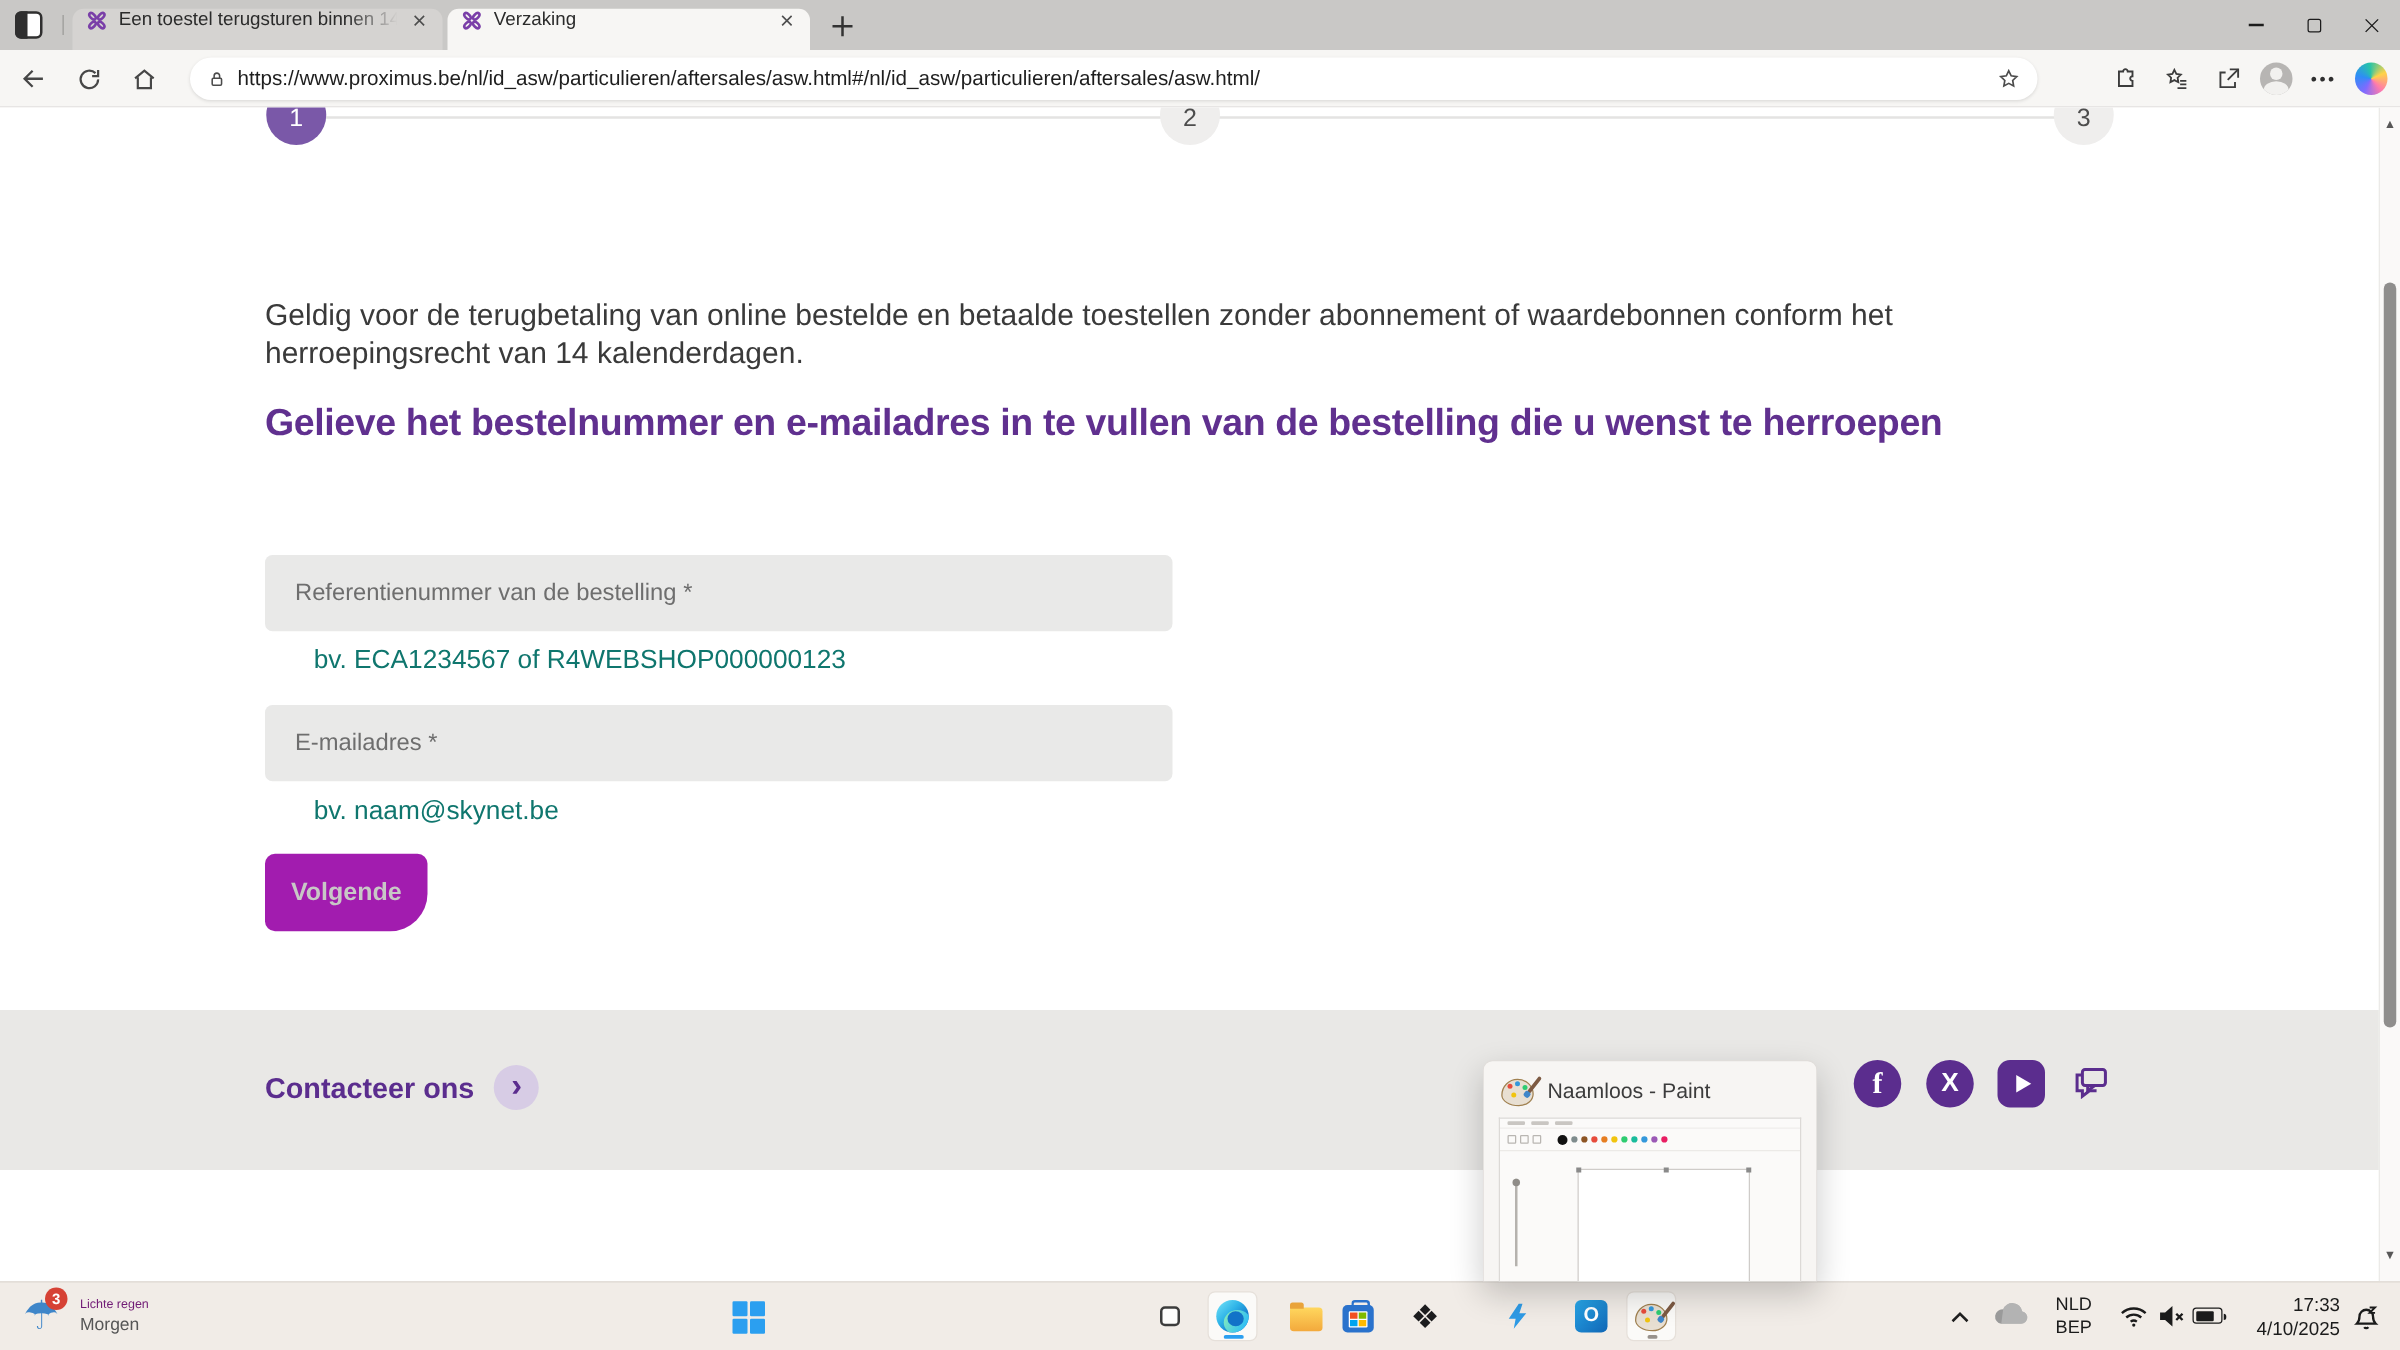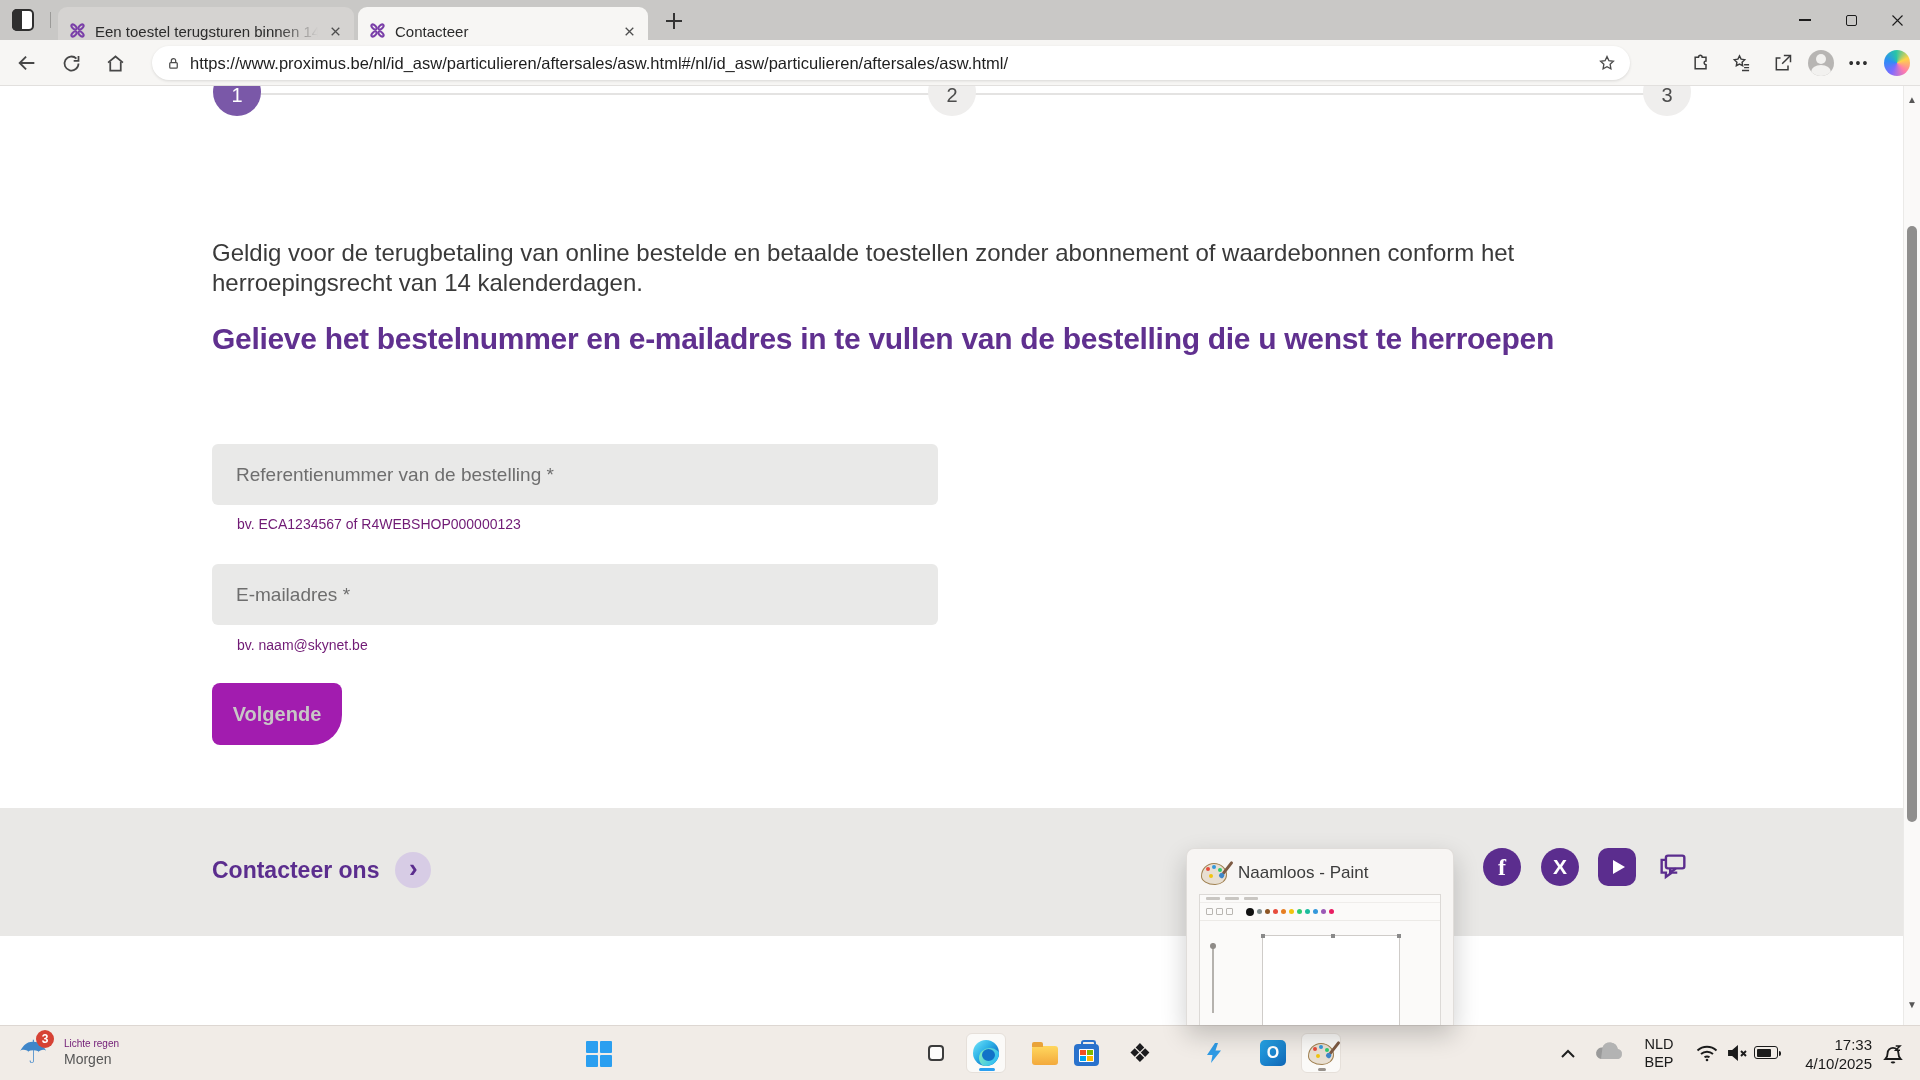--- a/index.html
+++ b/index.html
@@ -4,21 +4,21 @@
 <style>
   *{box-sizing:border-box;margin:0;padding:0}
   body{font-family:"Liberation Sans",sans-serif;background:#000}
   .screen{position:relative;width:1920px;height:1080px;background:#fff;overflow:hidden}
 
   
   .tabbar{position:absolute;left:0;top:0;width:1920px;height:40px;background:#c9c8c6}
   .tab-actions{position:absolute;left:12px;top:9px;width:22px;height:22px;border:2px solid #2f2f2f;border-radius:5px;background:#fff}
   .tab-actions::before{content:"";position:absolute;left:-2px;top:-2px;width:10px;height:22px;background:#2f2f2f;border-radius:5px 0 0 5px}
   .tab-divider{position:absolute;left:50px;top:12px;width:1px;height:16px;background:#9b9a98}
-  .tab{position:absolute;top:7px;height:33px;border-radius:9px 9px 0 0;display:flex;align-items:flex-end;padding:0 10px;gap:8px}
+  .tab{position:absolute;top:7px;height:33px;border-radius:9px 9px 0 0;display:flex;align-items:flex-start;padding:0 10px;gap:8px}
   .tab-1{left:58px;width:296px;background:#d5d3d1}
   .tab-2{left:358px;width:290px;background:#f7f6f4}
   .favicon{width:19px;height:19px;color:#7a3fa8;flex:0 0 auto}
   .tab-title{font-size:15px;color:#2b2b2b;flex:1;white-space:nowrap;overflow:hidden}
   .fade{-webkit-mask-image:linear-gradient(90deg,#000 82%,transparent);mask-image:linear-gradient(90deg,#000 82%,transparent)}
   .tab-close{width:18px;height:18px;color:#4e4e4e;flex:0 0 auto;display:flex;align-items:center;justify-content:center}
   .newtab{position:absolute;left:664px;top:11px;width:20px;height:20px;color:#333}
   .newtab::before{content:"";position:absolute;left:9px;top:2px;width:2px;height:16px;background:#333}
   .newtab::after{content:"";position:absolute;left:2px;top:9px;width:16px;height:2px;background:#333}
   .winctl{position:absolute;right:0;top:0;display:flex;height:40px}
@@ -46,21 +46,21 @@
   .step{position:absolute;top:-18px;width:48px;height:48px;border-radius:50%;display:flex;align-items:center;justify-content:flex-end;flex-direction:column;padding-bottom:9px;font-size:20px;text-align:center}
   .step-1{left:213px;background:#7a58a8;color:#fff}
   .step-2{left:928px;background:#efeeed;color:#4d4d4d}
   .step-3{left:1643px;background:#efeeed;color:#4d4d4d}
   .page-title{position:absolute;left:212px;top:64px;font-size:43px;font-weight:bold;color:#60308f;letter-spacing:-.5px}
   .intro{position:absolute;left:212px;top:152px;width:1390px;font-size:24px;line-height:30px;color:#3a3a3a}
   .subtitle{position:absolute;left:212px;top:230px;width:1480px;font-size:30px;line-height:45px;font-weight:bold;color:#60308f;letter-spacing:-.3px}
   .textfield{position:absolute;left:212px;width:726px;height:61px;background:#e9e9e8;border:none;border-radius:6px;padding:0 24px;font-size:19px;color:#333;outline:none}
   .textfield::placeholder{color:#6e6e6e;opacity:1}
   .field-1{top:358px}.field-2{top:478px}
-  .hint{position:absolute;left:237px;font-size:14px;color:#701a75}
+  .hint{position:absolute;left:251px;font-size:21px;color:#0f766e}
   .hint-1{top:430px}.hint-2{top:551px}
   .next-btn{position:absolute;left:212px;top:597px;width:130px;height:62px;background:#a21caf;color:#c8c7c6;font-size:20px;font-weight:bold;border:none;border-radius:8px 8px 30px 8px;font-family:inherit}
 
   
   .page-footer{position:absolute;left:0;top:722px;width:1920px;height:128px;background:#e9e8e6}
   .contact{position:absolute;left:212px;top:44px;display:flex;align-items:center;gap:16px;cursor:pointer}
   .contact-label{font-size:23px;font-weight:bold;color:#5b2d8e}
   .contact-arrow{width:36px;height:36px;border-radius:50%;background:#d7cce5;color:#5b2d8e;display:flex;align-items:center;justify-content:center}
   .contact-arrow::before{content:"\203A";font-size:26px;font-weight:bold;margin-top:-4px}
   .social{position:absolute;top:40px;width:38px;height:38px;border-radius:50%;background:#5b2d8e;color:#fff;display:flex;align-items:center;justify-content:center}
@@ -179,21 +179,21 @@
 
     <div class="tab tab-2">
       <span class="favicon">
         <svg viewBox="0 0 24 24" width="19" height="19" fill="none" stroke="currentColor" stroke-width="2.6">
           <ellipse cx="7.6" cy="7.6" rx="4" ry="2.2" transform="rotate(45 7.6 7.6)"></ellipse>
           <ellipse cx="16.4" cy="7.6" rx="4" ry="2.2" transform="rotate(135 16.4 7.6)"></ellipse>
           <ellipse cx="7.6" cy="16.4" rx="4" ry="2.2" transform="rotate(135 7.6 16.4)"></ellipse>
           <ellipse cx="16.4" cy="16.4" rx="4" ry="2.2" transform="rotate(45 16.4 16.4)"></ellipse>
         </svg>
       </span>
-      <span class="tab-title">Contacteer</span>
+      <span class="tab-title">Verzaking</span>
       <span class="tab-close">
         <svg viewBox="0 0 24 24" width="13" height="13" stroke="currentColor" stroke-width="2.4" fill="none">
             <path d="M5 5l14 14M19 5L5 19"></path>
           </svg>
       </span>
     </div>
 
     <div class="newtab"></div>
 
     <div class="winctl">

